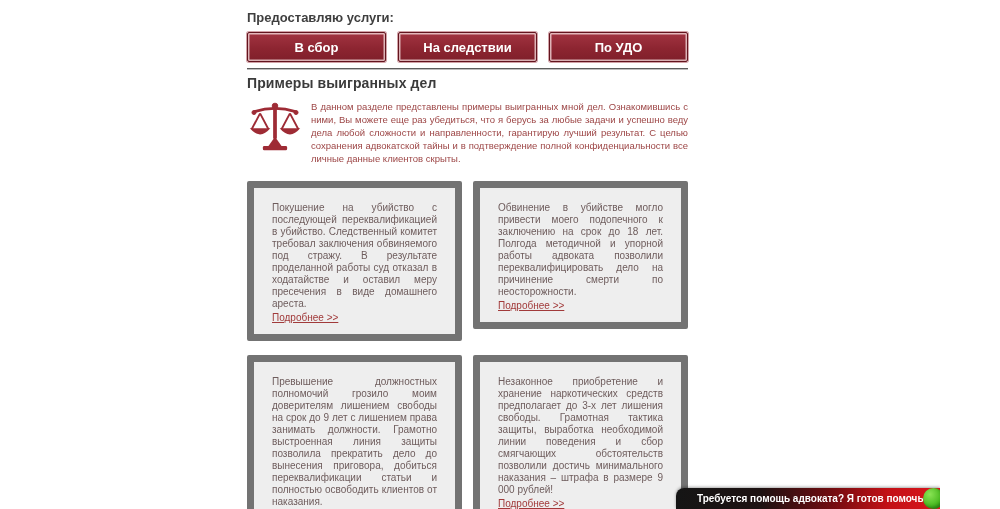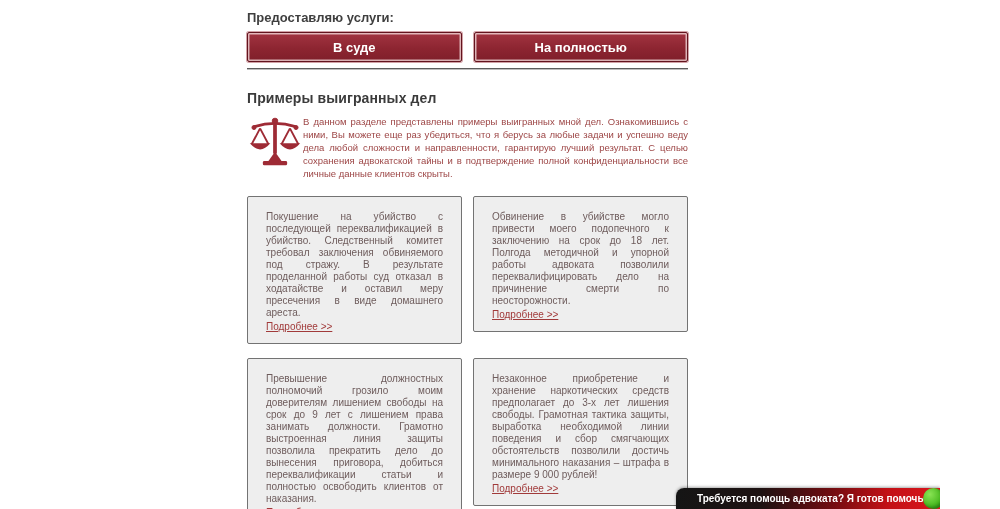--- a/index.html
+++ b/index.html
@@ -17,35 +17,35 @@
   .btn {
     flex:1; height:30px; display:flex; align-items:center; justify-content:center;
     color:#fff; font-size:13px; font-weight:700; cursor:pointer;
     background:linear-gradient(180deg,#a23441 0%, #8d2531 55%, #7f1f2a 100%);
     border:1px solid #63141e; border-radius:2px;
     box-shadow: inset 0 0 0 1.5px rgba(255,240,240,.7), 0 0 0 1px rgba(173,86,94,.55);
   }
 
   .divider { margin-top:6px; height:2px; background:#5c5c5c; border-bottom:1px solid #bdbdbd; }
 
-  .section-heading { margin-top:20px; font-size:14px; font-weight:700; color:#3b3b3b; letter-spacing:.1px; }
+  .section-heading { margin-top:5px; font-size:14px; font-weight:700; color:#3b3b3b; letter-spacing:.1px; }
 
-  .intro-row { margin-top:7px; display:flex; }
+  .intro-row { margin-top:7px; display:flex; gap:8px; }
   .scales { width:56px; height:57px; flex:0 0 56px; }
   .intro-text {
     flex:1; font-size:9.5px; line-height:13px; color:#9d4646;
     text-align:justify; padding-top:2px;
   }
 
   .cases {
     margin-top:16px; display:grid; grid-template-columns:1fr 1fr;
     column-gap:11px; row-gap:14px; align-items:start;
   }
   .case {
-    background:#eeeeee; border:1px solid #737373; border-radius:2px;
+    background:#eeeeee; border:7px solid #737373; border-radius:2px;
     padding:14px 18px 10px 18px;
     font-size:10px; line-height:12px; color:#6e5c5c; text-align:justify;
   }
   .case-link {
     display:inline-block; margin-top:2px; color:#a13a3a;
     text-decoration:underline; cursor:pointer;
   }
 
   
   .jivo {
@@ -65,22 +65,23 @@
 </style>
 </head>
 <body>
 
 <div class="page">
   <div class="content">
 
     <div class="services-title">Предоставляю услуги:</div>
 
     <div class="btn-row">
-      <div class="btn">В суде</div>
-      <div class="btn">На полностью</div>
+      <div class="btn">В сбор</div>
+      <div class="btn">На следствии</div>
+      <div class="btn">По УДО</div>
     </div>
 
     <div class="divider"></div>
 
     <div class="section-heading">Примеры выигранных дел</div>
 
     <div class="intro-row">
       <svg class="scales" viewBox="0 0 60 60" xmlns="http://www.w3.org/2000/svg">
         <g fill="#9e2b35" stroke="#9e2b35">
           <path d="M8 14 Q30 7 52 14" stroke-width="3" fill="none"></path>

